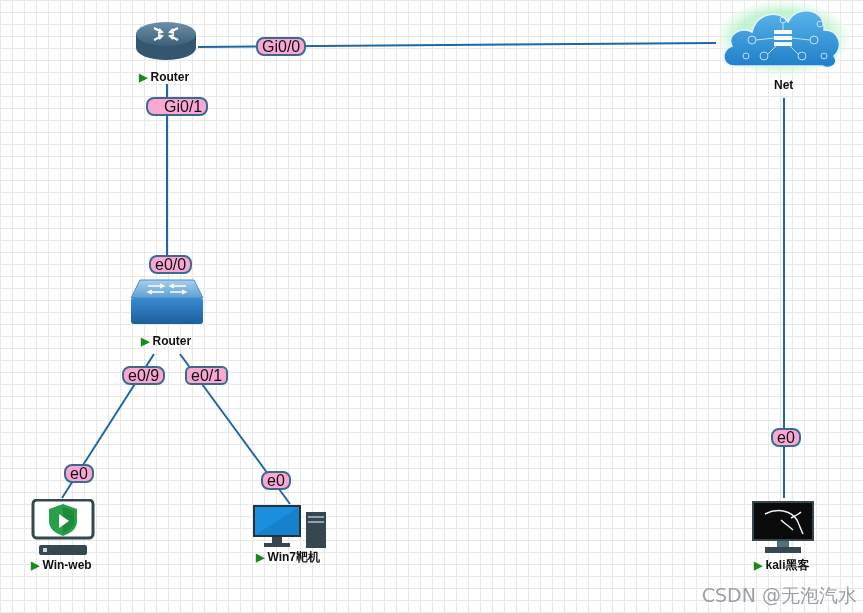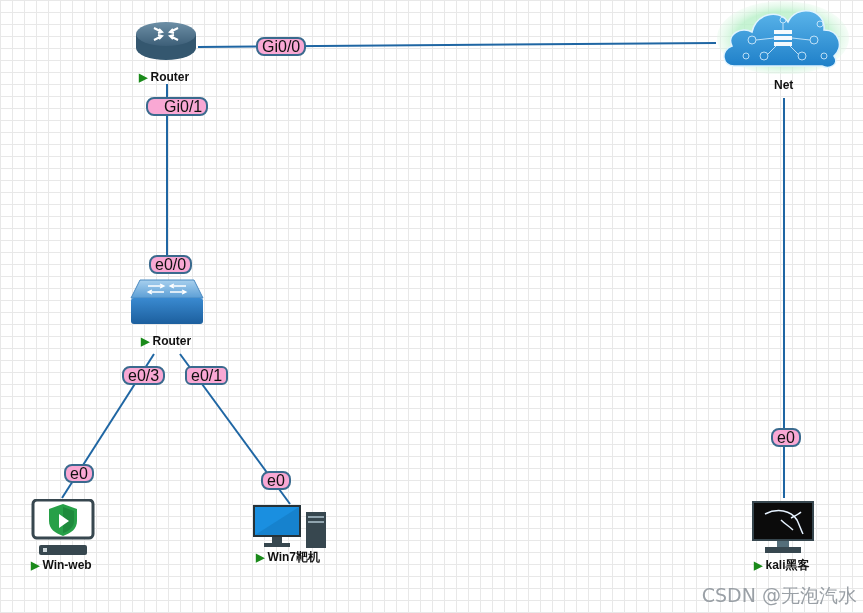--- a/index.html
+++ b/index.html
@@ -165,19 +165,19 @@
     <rect x="14" y="47" width="36" height="6" fill="#37474f"></rect>
   </svg>
 </div>
 <div class="node-label" style="left:754px;top:557px;">
   <span class="play">▶</span><span>kali黑客</span>
 </div>
 
 <div class="port" style="left:256px;top:37px;">Gi0/0</div>
 <div class="port" style="left:146px;top:97px;padding-left:16px;">Gi0/1</div>
 <div class="port" style="left:149px;top:228px;margin-top:27px;">e0/0</div>
-<div class="port" style="left:122px;top:366px;">e0/3</div>
+<div class="port" style="left:122px;top:366px;">e0/9</div>
 <div class="port" style="left:64px;top:464px;">e0</div>
 <div class="port" style="left:185px;top:366px;border-radius:6px;">e0/1</div>
 <div class="port" style="left:261px;top:471px;">e0</div>
 <div class="port" style="left:771px;top:428px;">e0</div>
 
 <div class="watermark">CSDN @无泡汽水</div>
 
 </body></html>

